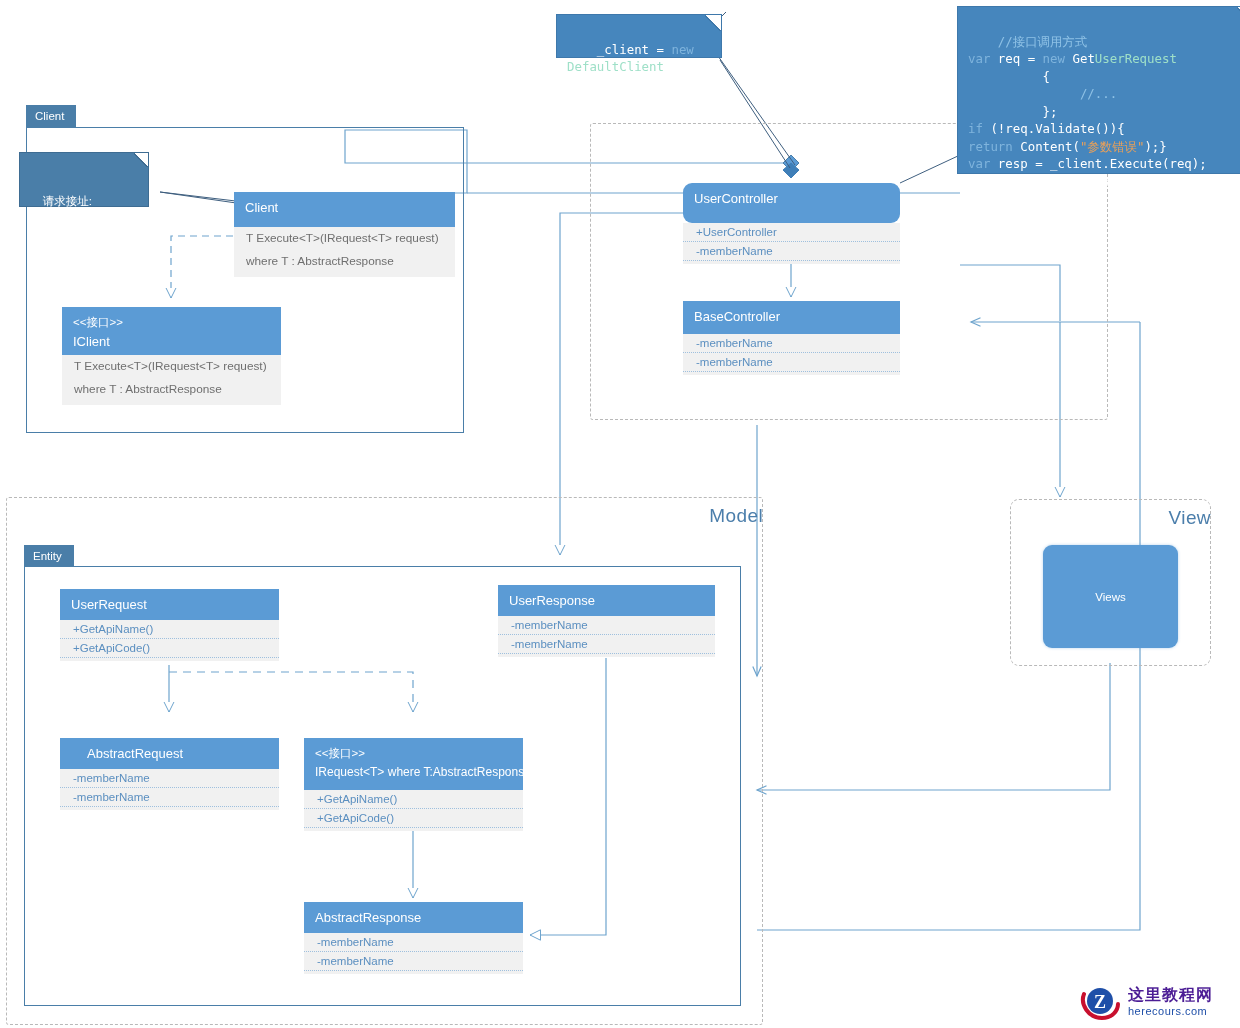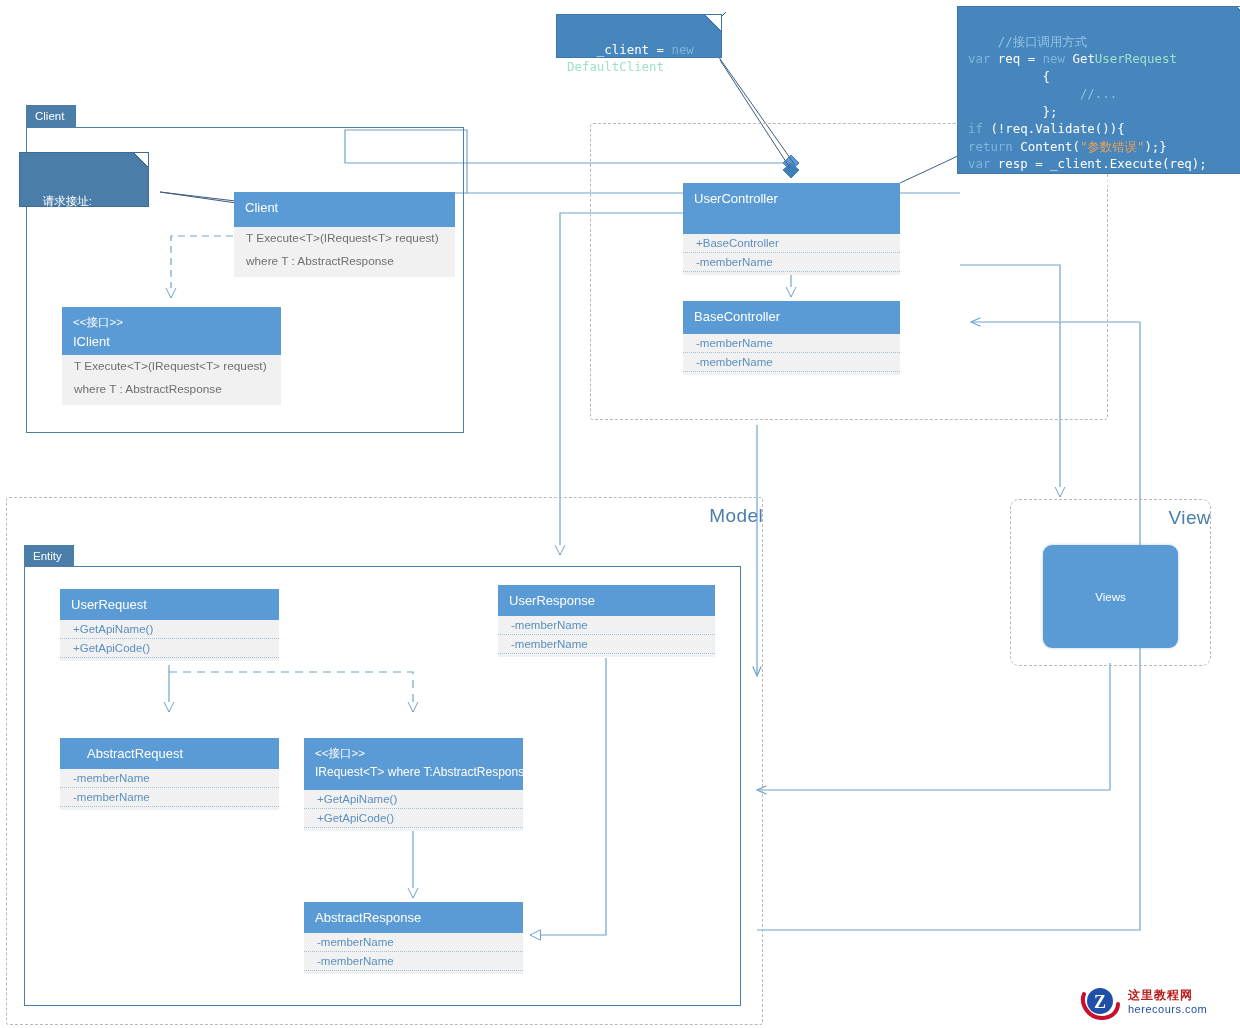--- a/index.html
+++ b/index.html
@@ -91,21 +91,21 @@
   }
   .kw{color:#7fb4dd;}
   .type{color:#9fe0c8;}
   .str{color:#e8a05a;}
   .cmt{color:#8fc2e6;}
   .plain{color:#ffffff;}
 
   
   .watermark{position:absolute;display:flex;align-items:center;gap:6px;}
   .wm-text{display:flex;flex-direction:column;line-height:1;}
-  .wm-cn{color:#b91c1c;font-size:12px;font-weight:bold;letter-spacing:1px;}
+  .wm-cn{color:#4c1d95;font-size:16px;font-weight:bold;letter-spacing:1px;}
   .wm-en{color:#1f4fa8;font-size:11px;letter-spacing:.5px;margin-top:3px;}
 </style>
 </head>
 <body>
 
 <div id="stage">
 
   <svg id="wires" viewBox="0 0 1240 1028" width="1240" height="1028">
     <defs>
       <marker id="hollowTri" markerWidth="12" markerHeight="12" refX="10.5" refY="6" orient="auto" markerUnits="userSpaceOnUse">
@@ -203,25 +203,25 @@
       <div class="mrow">T Execute&lt;T&gt;(IRequest&lt;T&gt; request)</div>
       <div class="mrow lastdot">where T : AbstractResponse</div>
       <div style="height:4px;"></div>
     </div>
   </div>
 
   <div class="pkg pkg-dashed" style="left:590px;top:123px;width:518px;height:297px;"></div>
   <div class="pkg-title" style="left:590px;top:128px;width:518px;">Controller</div>
 
   <div class="cls" style="left:683px;top:183px;width:217px;">
-    <div class="hdr" style="height:51px;">
+    <div class="hdr" style="height:40px;border-radius:9px;">
       <span class="nm">UserController</span>
     </div>
     <div class="body compact">
-      <div class="row sep">+BaseController</div>
+      <div class="row sep">+UserController</div>
       <div class="row lastdot">-memberName</div>
       <div style="height:3px;"></div>
     </div>
   </div>
 
   <div class="cls" style="left:683px;top:301px;width:217px;">
     <div class="hdr" style="height:33px;">
       <span class="nm">BaseController</span>
     </div>
     <div class="body compact">

